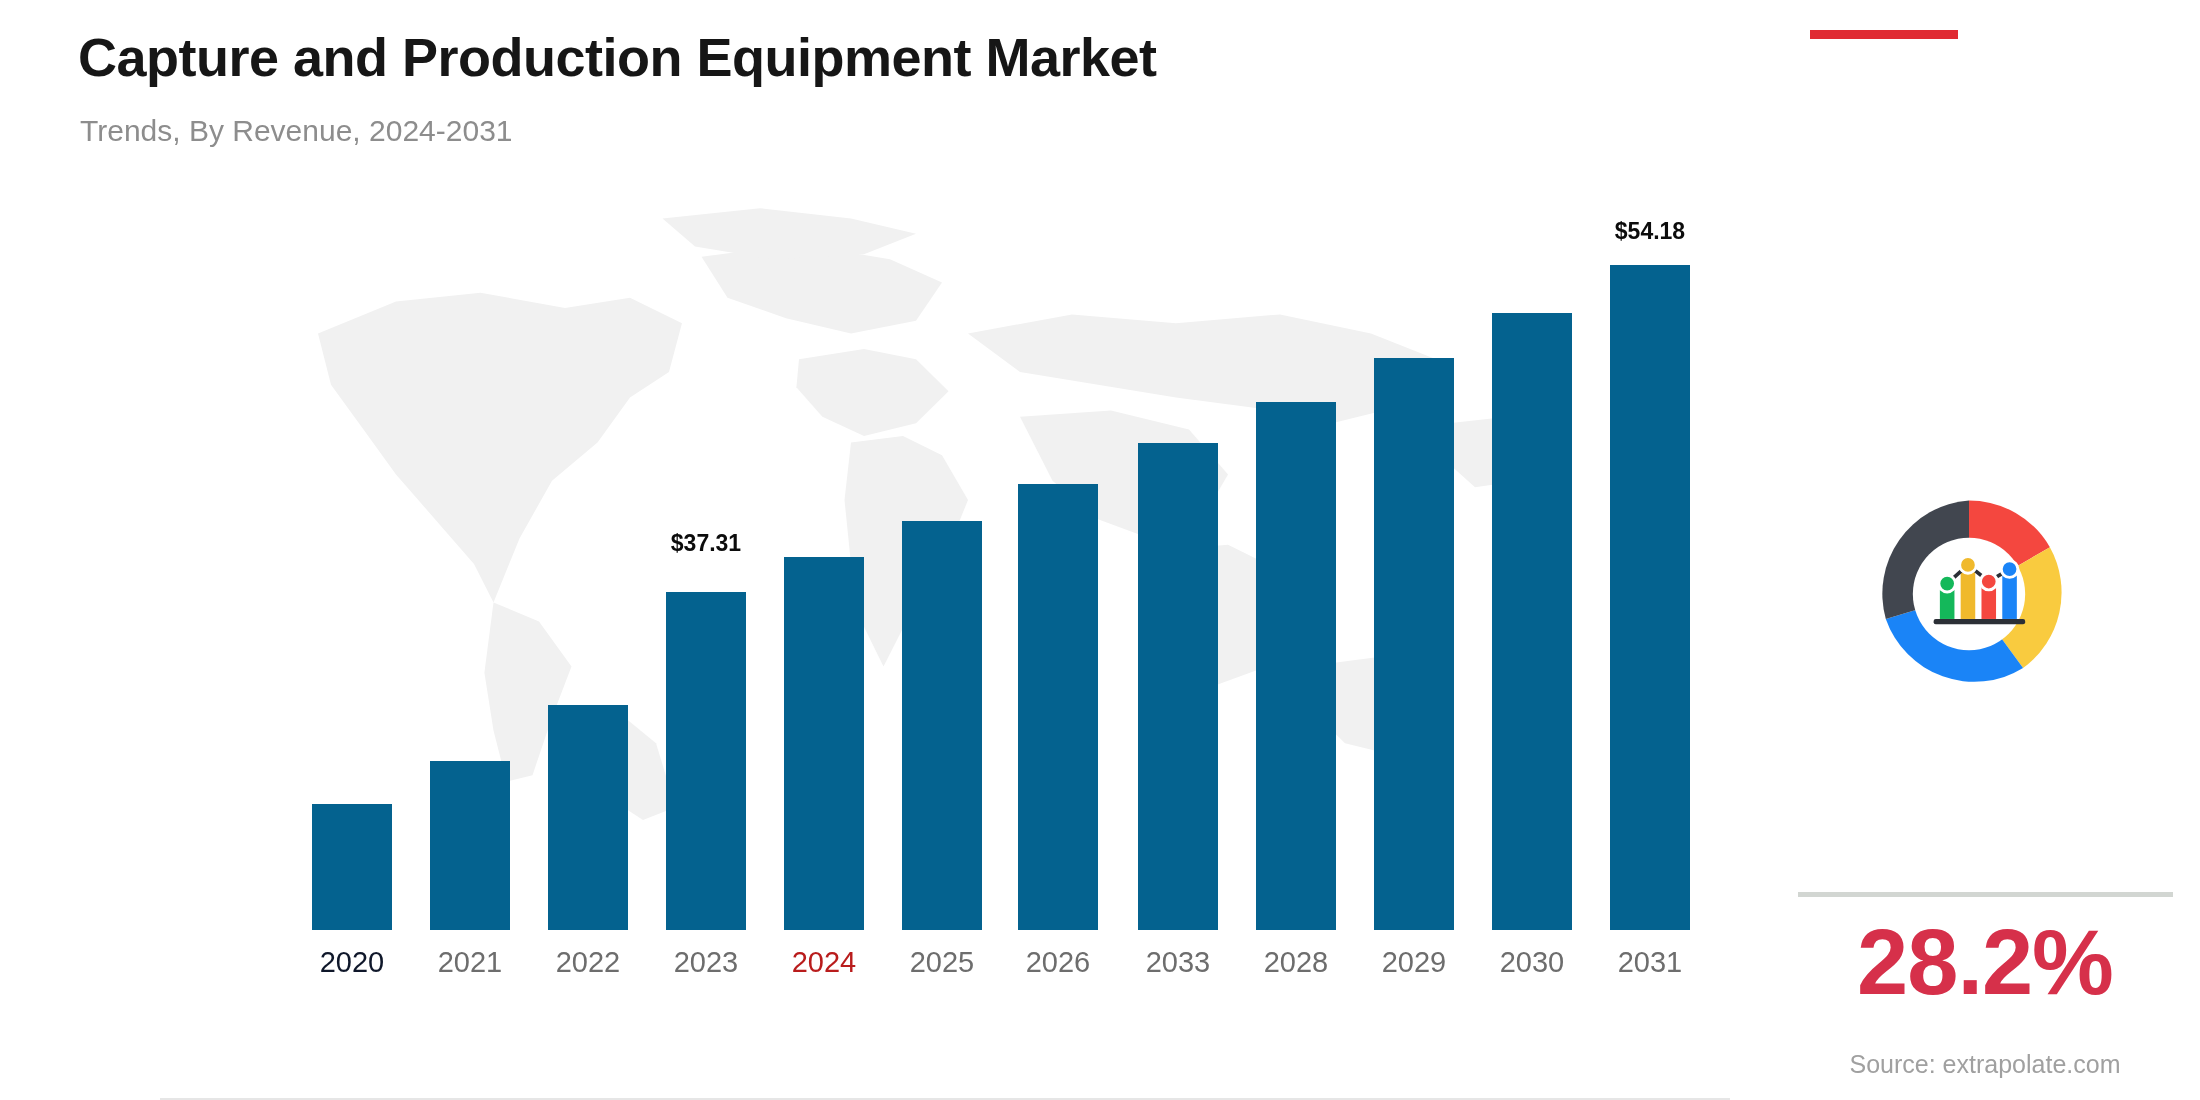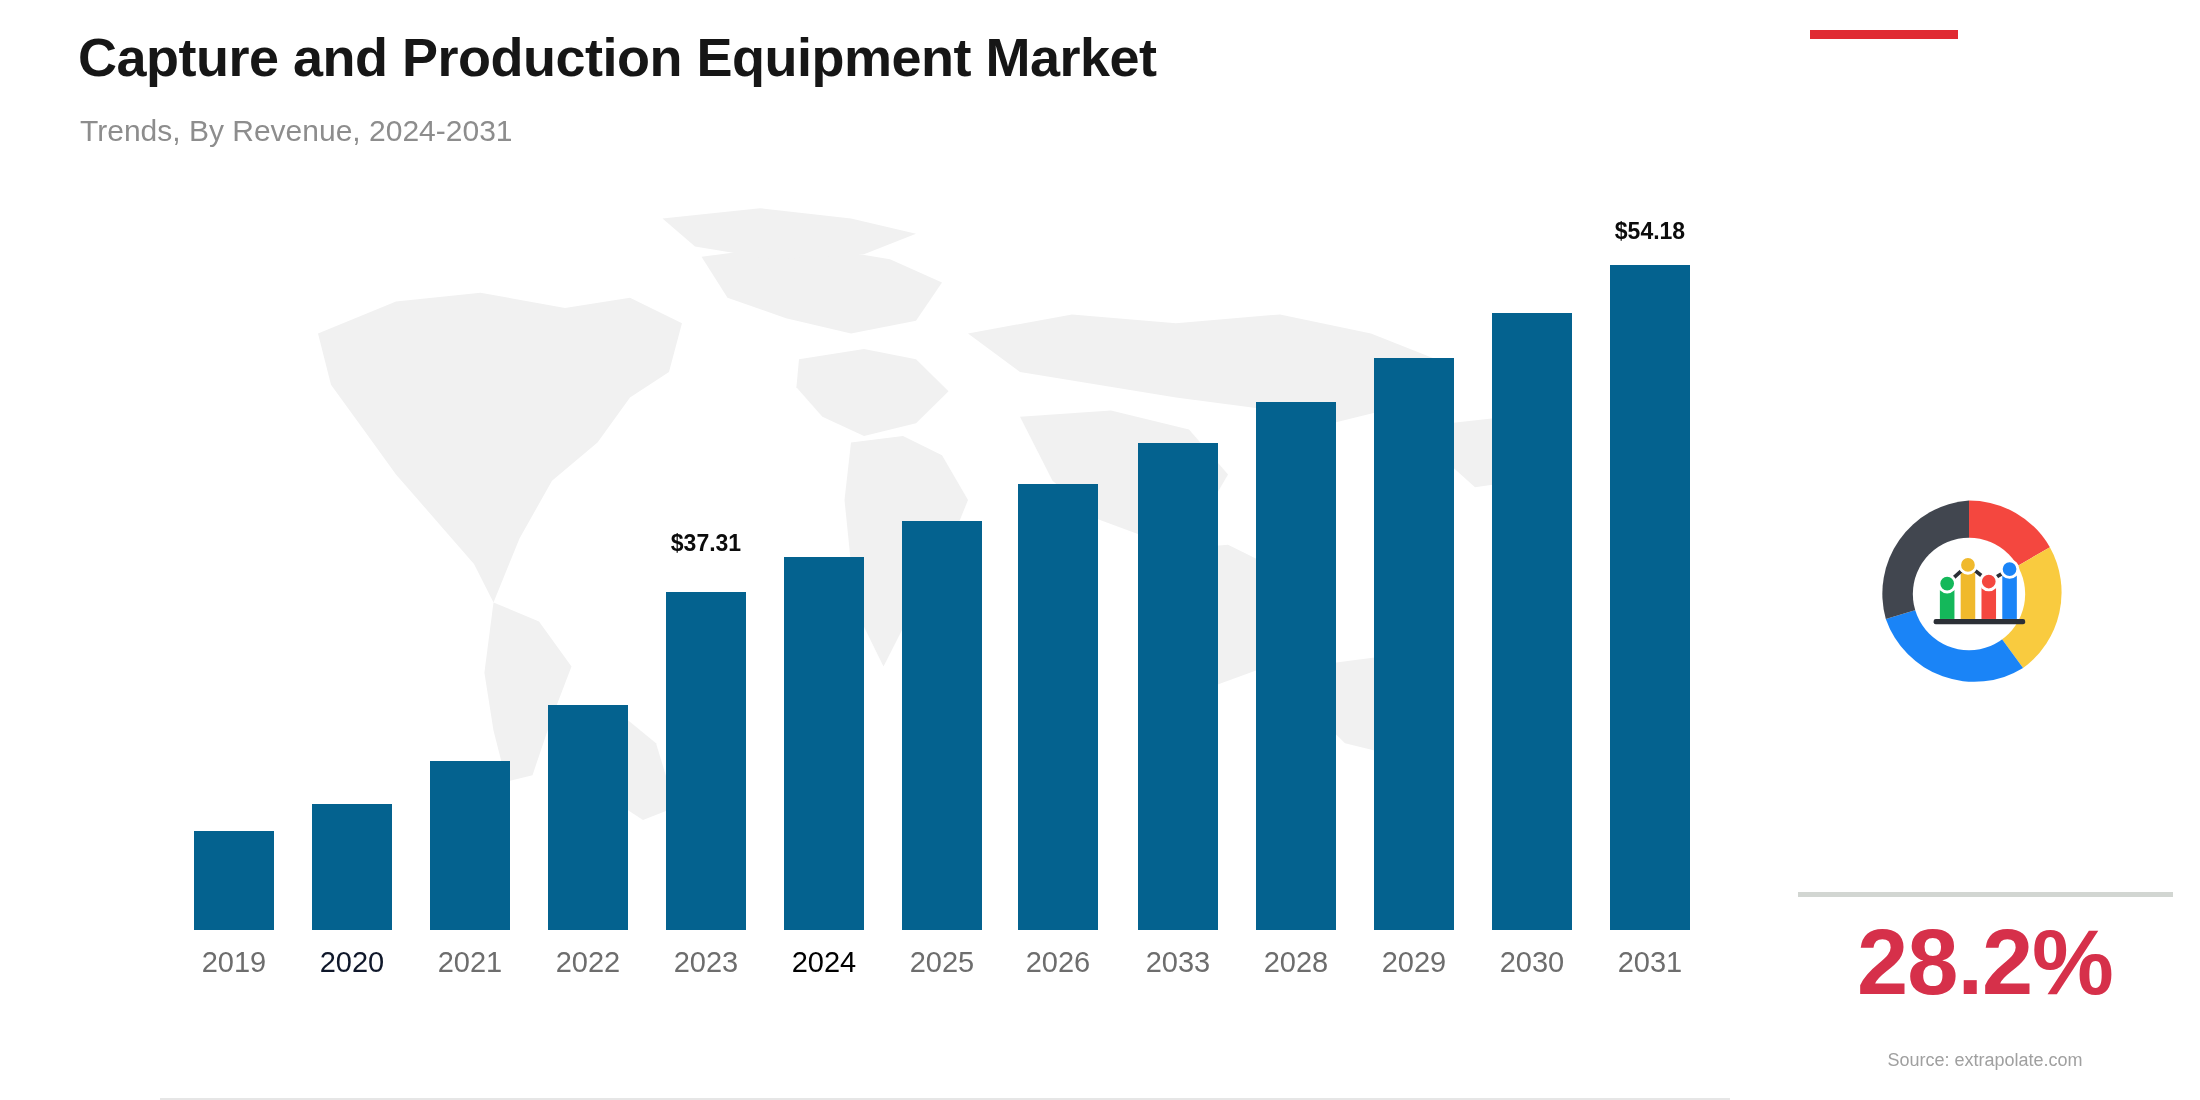--- a/index.html
+++ b/index.html
@@ -75,21 +75,21 @@
   }
   #cagr-divider{
     position:absolute;left:28px;top:722px;width:375px;height:5px;background:#d2d6d2;
   }
   #cagr-value{
     position:absolute;left:0;top:740px;width:430px;text-align:center;
     font-size:92px;font-weight:bold;color:#d6304a;letter-spacing:-1px;
   }
   #source{
     position:absolute;left:0;top:880px;width:430px;text-align:center;
-    font-size:18px;color:#a0a0a0;
+    font-size:25px;color:#a0a0a0;
   }
 </style>
 </head>
 <body>
 
 <div id="header">
   <div id="title">Capture and Production Equipment Market</div>
   <div id="subtitle">Trends, By Revenue, 2024-2031</div>
 
   <div id="logo">
@@ -114,44 +114,40 @@
       <path d="M600,185 L670,180 L730,195 L760,230 L740,265 L700,280 L660,265 L625,235 Z"></path>
       <path d="M700,290 L760,285 L800,305 L820,345 L790,380 L750,395 L715,370 L700,330 Z"></path>
       <path d="M820,380 L880,372 L915,395 L925,430 L890,450 L850,440 L825,415 Z"></path>
       <path d="M930,190 L975,185 L995,205 L985,235 L950,240 L928,220 Z"></path>
       <path d="M325,30 L400,22 L470,30 L520,42 L480,58 L410,62 L350,52 Z"></path>
     </g>
   </svg>
 
   <div id="plot">
 
-  <div class="bar-wrap" style="left: 0px;">
-        <div class="bar" style="height: 98.9757px; left: 19px; background: rgb(4, 98, 143);"></div>
-        <div class="tick" style="color: rgb(109, 109, 109);">2019</div>
-      </div>
       <div class="bar-wrap" style="left: 118px;">
         <div class="bar" style="height: 126.146px; left: 19px; background: rgb(4, 98, 143);"></div>
         <div class="tick" style="color: #0f172a;">2020</div>
       </div>
       <div class="bar-wrap" style="left: 236px;">
         <div class="bar" style="height: 168.841px; left: 19px; background: rgb(4, 98, 143);"></div>
         <div class="tick" style="color: rgb(109, 109, 109);">2021</div>
       </div>
       <div class="bar-wrap" style="left: 354px;">
         <div class="bar" style="height: 225.121px; left: 19px; background: rgb(4, 98, 143);"></div>
         <div class="tick" style="color: rgb(109, 109, 109);">2022</div>
       </div>
       <div class="bar-wrap" style="left: 472px;">
         <div class="bar" style="height: 337.876px; left: 19px; background: rgb(4, 98, 143);"></div>
         <div class="tick" style="color: rgb(109, 109, 109);">2023</div>
         <div class="dlabel" style="left: -56px; bottom: 373px;">$37.31</div>
       </div>
       <div class="bar-wrap" style="left: 590px;">
         <div class="bar" style="height: 372.615px; left: 19px; background: rgb(4, 98, 143);"></div>
-        <div class="tick" style="color: #000000;">2024</div>
+        <div class="tick" style="color: #b91c1c;">2024</div>
       </div>
       <div class="bar-wrap" style="left: 708px;">
         <div class="bar" style="height: 409.488px; left: 19px; background: rgb(4, 98, 143);"></div>
         <div class="tick" style="color: rgb(109, 109, 109);">2025</div>
       </div>
       <div class="bar-wrap" style="left: 824px;">
         <div class="bar" style="height: 446.361px; left: 19px; background: rgb(4, 98, 143);"></div>
         <div class="tick" style="color: rgb(109, 109, 109);">2026</div>
       </div>
       <div class="bar-wrap" style="left: 944px;">

